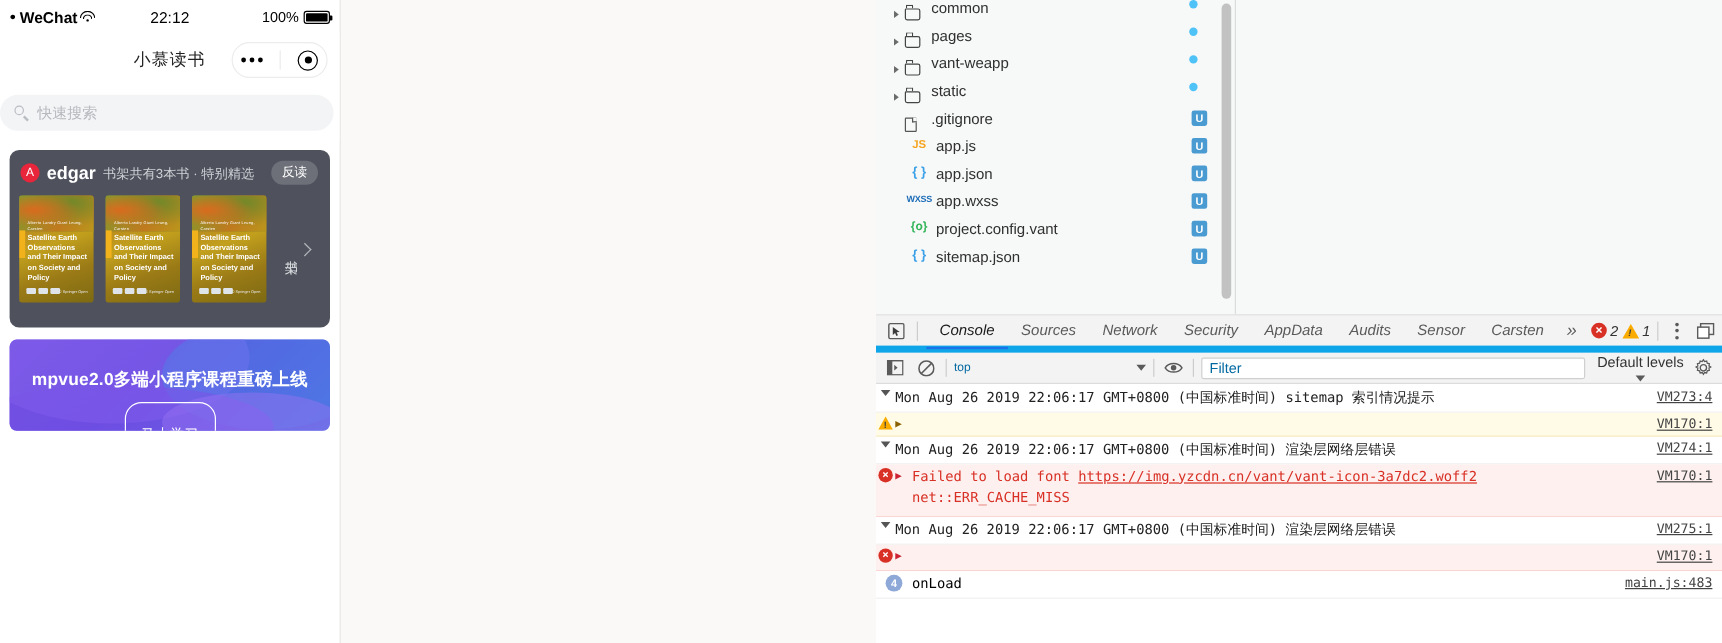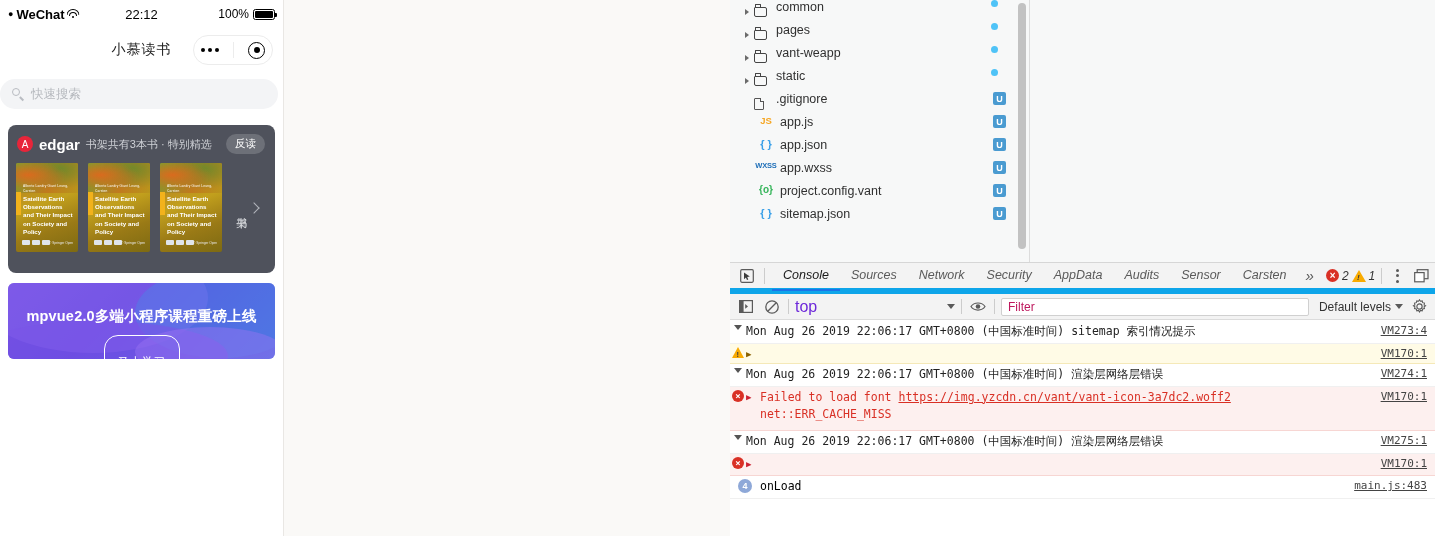--- a/index.html
+++ b/index.html
@@ -171,25 +171,25 @@
   .tri-warn{width:0;height:0;border-left:7px solid transparent;border-right:7px solid transparent;border-bottom:12px solid #f9ab00;position:relative;}
   .tri-warn::after{content:"!";position:absolute;left:-1.6px;top:3px;font-size:8px;color:#3c3c3c;font-weight:700;}
   .vdiv{width:1px;height:16px;background:#ccc;margin:0 6px;}
   .kebab{width:18px;display:flex;flex-direction:column;align-items:center;gap:2.5px;}
   .kebab i{width:3px;height:3px;border-radius:50%;background:#5a5a5a;display:block;}
   .dockico{width:22px;height:22px;display:flex;align-items:center;justify-content:center;margin-left:4px;}
 
   .dt-toolbar{height:26px;display:flex;align-items:center;background:#f3f3f3;border-bottom:1px solid #dcdcdc;padding:0 6px;box-sizing:border-box;gap:6px;}
   .tb-ico{width:20px;height:20px;display:flex;align-items:center;justify-content:center;flex:none;}
   .tb-div{width:1px;height:15px;background:#ccc;}
-  .ctx-select{display:flex;align-items:center;font-size:16px;color:#6d28d9;width:160px;}
+  .ctx-select{display:flex;align-items:center;font-size:10px;color:#0369a1;width:160px;}
   .ctx-select .cname{flex:1;}
   .cdown{width:0;height:0;border-left:4px solid transparent;border-right:4px solid transparent;border-top:5px solid #5a5a5a;}
-  .filter-box{flex:1;height:18px;background:#fff;border:1px solid #d0d0d0;border-radius:2px;display:flex;align-items:center;padding:0 6px;box-sizing:border-box;font-size:12px;color:#be185d;max-width:320px;}
-  .levels{font-size:12px;color:#333;display:flex;align-items:center;gap:4px;margin-left:4px;}
+  .filter-box{flex:1;height:18px;background:#fff;border:1px solid #d0d0d0;border-radius:2px;display:flex;align-items:center;padding:0 6px;box-sizing:border-box;font-size:12px;color:#0369a1;max-width:320px;}
+  .levels{font-size:12px;color:#333;display:flex;align-items:center;gap:4px;margin-left:4px;flex-direction:column;}
   .gear{margin-left:auto;width:20px;height:20px;display:flex;align-items:center;justify-content:center;}
 
   .dt-console{position:absolute;left:0;top:58px;right:0;bottom:0;overflow:hidden;background:#fff;
     font-family:"DejaVu Sans Mono", monospace;font-size:11.5px;}
   .cline{position:relative;display:flex;align-items:flex-start;min-height:20px;
     border-bottom:1px solid #f0f0f0;padding:2px 0 2px 0;box-sizing:border-box;}
   .cline.group{background:#fff;color:#222;}
   .cline.warn{background:#fffbe6;border-bottom:1px solid #f5e9b8;}
   .cline.err{background:#fdf0ef;border-bottom:1px solid #f7d6d3;}
   .cline.plain{background:#fff;}

